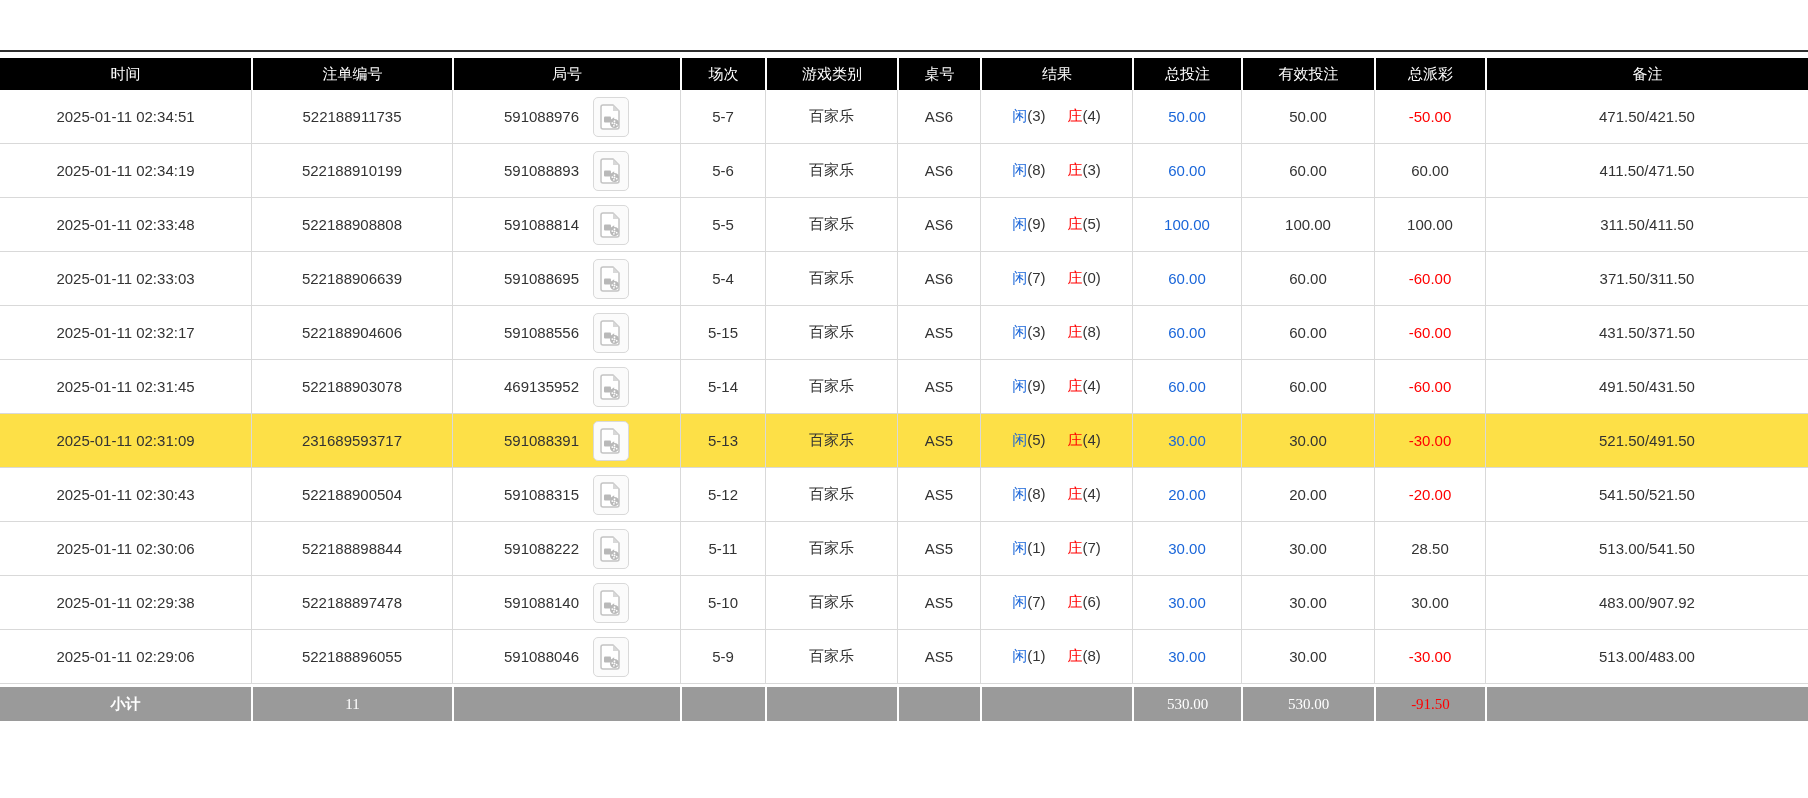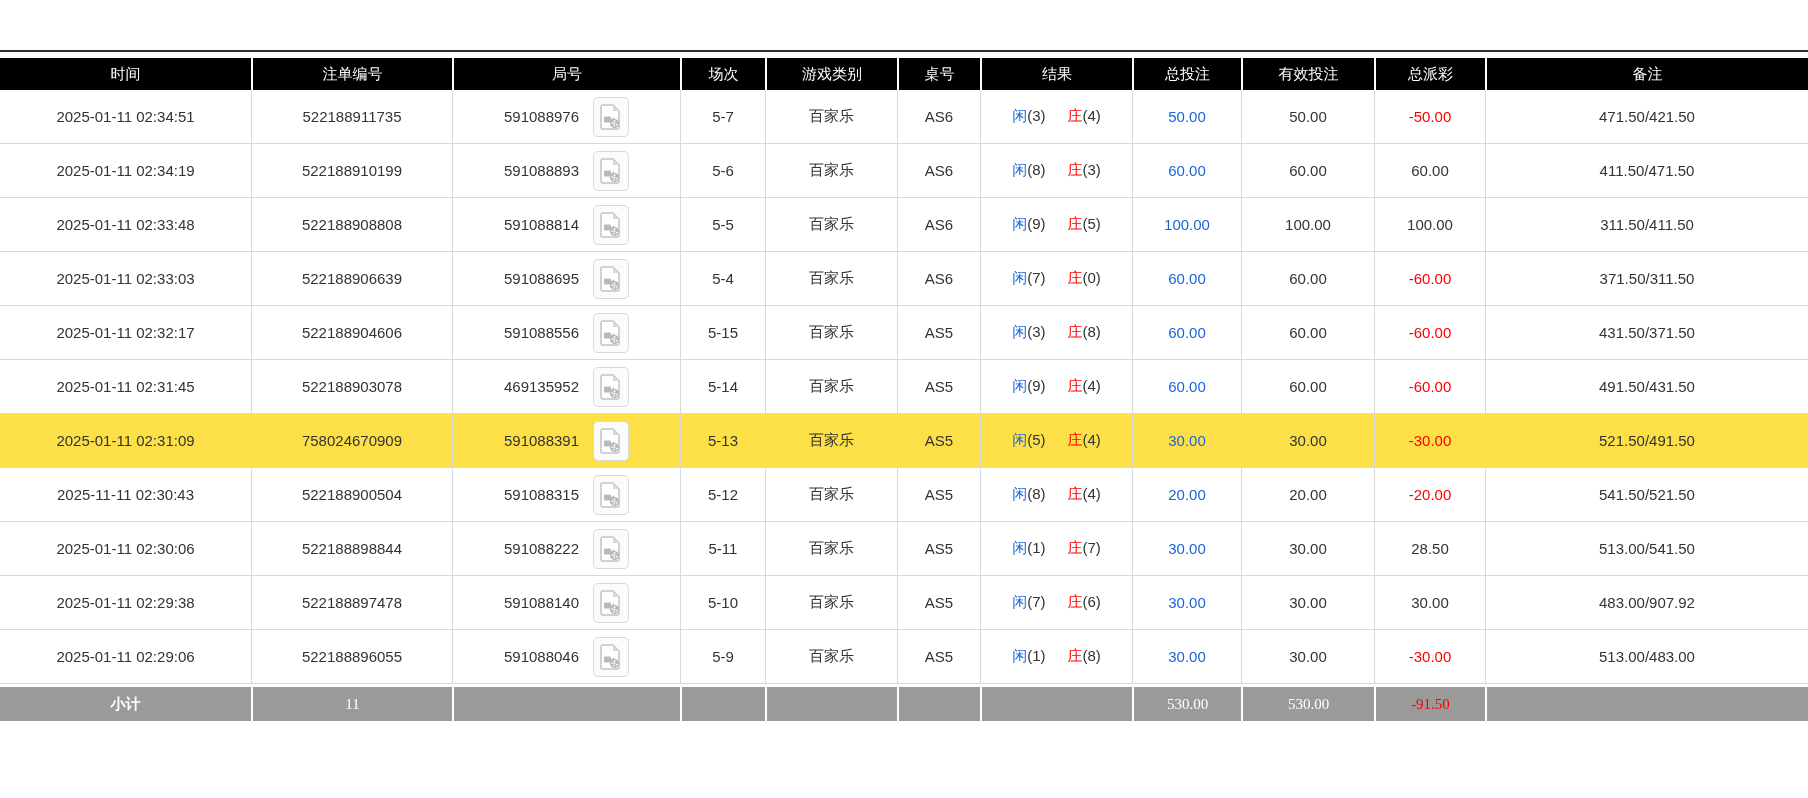--- a/index.html
+++ b/index.html
@@ -283,21 +283,21 @@
     <td>
       <span class="res-group"><span class="player">闲</span><span>(9)</span></span><span class="res-group banker-group"><span class="banker">庄</span><span>(4)</span></span>
     </td>
     <td class="blue">60.00</td>
     <td>60.00</td>
     <td class="c-payout neg">-60.00</td>
     <td>491.50/431.50</td>
   </tr>
       <tr class="highlight">
     <td>2025-01-11 02:31:09</td>
-    <td>758024670909</td>
+    <td>231689593717</td>
     <td>
       <span class="round-wrap">
         <span>591088391</span>
         <button class="video-btn">
           <svg width="22" height="26" viewBox="0 0 22 26">
             <path d="M3 1h10l6 6v16a2 2 0 0 1-2 2H3a2 2 0 0 1-2-2V3a2 2 0 0 1 2-2z" fill="#ffffff" stroke="#c4c4c4" stroke-width="1.5"></path>
             <path d="M13 1l6 6h-6z" fill="#d8d8d8"></path>
             <rect x="4" y="12.5" width="7" height="6" rx="1" fill="#b9b9b9"></rect>
             <path d="M11 15.5l3.2-2.2v6l-3.2-2.2z" fill="#b9b9b9"></path>
             <circle cx="14.5" cy="19.5" r="4.5" fill="#b9b9b9"></circle>
@@ -315,21 +315,21 @@
     <td>AS5</td>
     <td>
       <span class="res-group"><span class="player">闲</span><span>(5)</span></span><span class="res-group banker-group"><span class="banker">庄</span><span>(4)</span></span>
     </td>
     <td class="blue">30.00</td>
     <td>30.00</td>
     <td class="c-payout neg">-30.00</td>
     <td>521.50/491.50</td>
   </tr>
       <tr>
-    <td>2025-11-11 02:30:43</td>
+    <td>2025-01-11 02:30:43</td>
     <td>522188900504</td>
     <td>
       <span class="round-wrap">
         <span>591088315</span>
         <button class="video-btn">
           <svg width="22" height="26" viewBox="0 0 22 26">
             <path d="M3 1h10l6 6v16a2 2 0 0 1-2 2H3a2 2 0 0 1-2-2V3a2 2 0 0 1 2-2z" fill="#ffffff" stroke="#c4c4c4" stroke-width="1.5"></path>
             <path d="M13 1l6 6h-6z" fill="#d8d8d8"></path>
             <rect x="4" y="12.5" width="7" height="6" rx="1" fill="#b9b9b9"></rect>
             <path d="M11 15.5l3.2-2.2v6l-3.2-2.2z" fill="#b9b9b9"></path>

